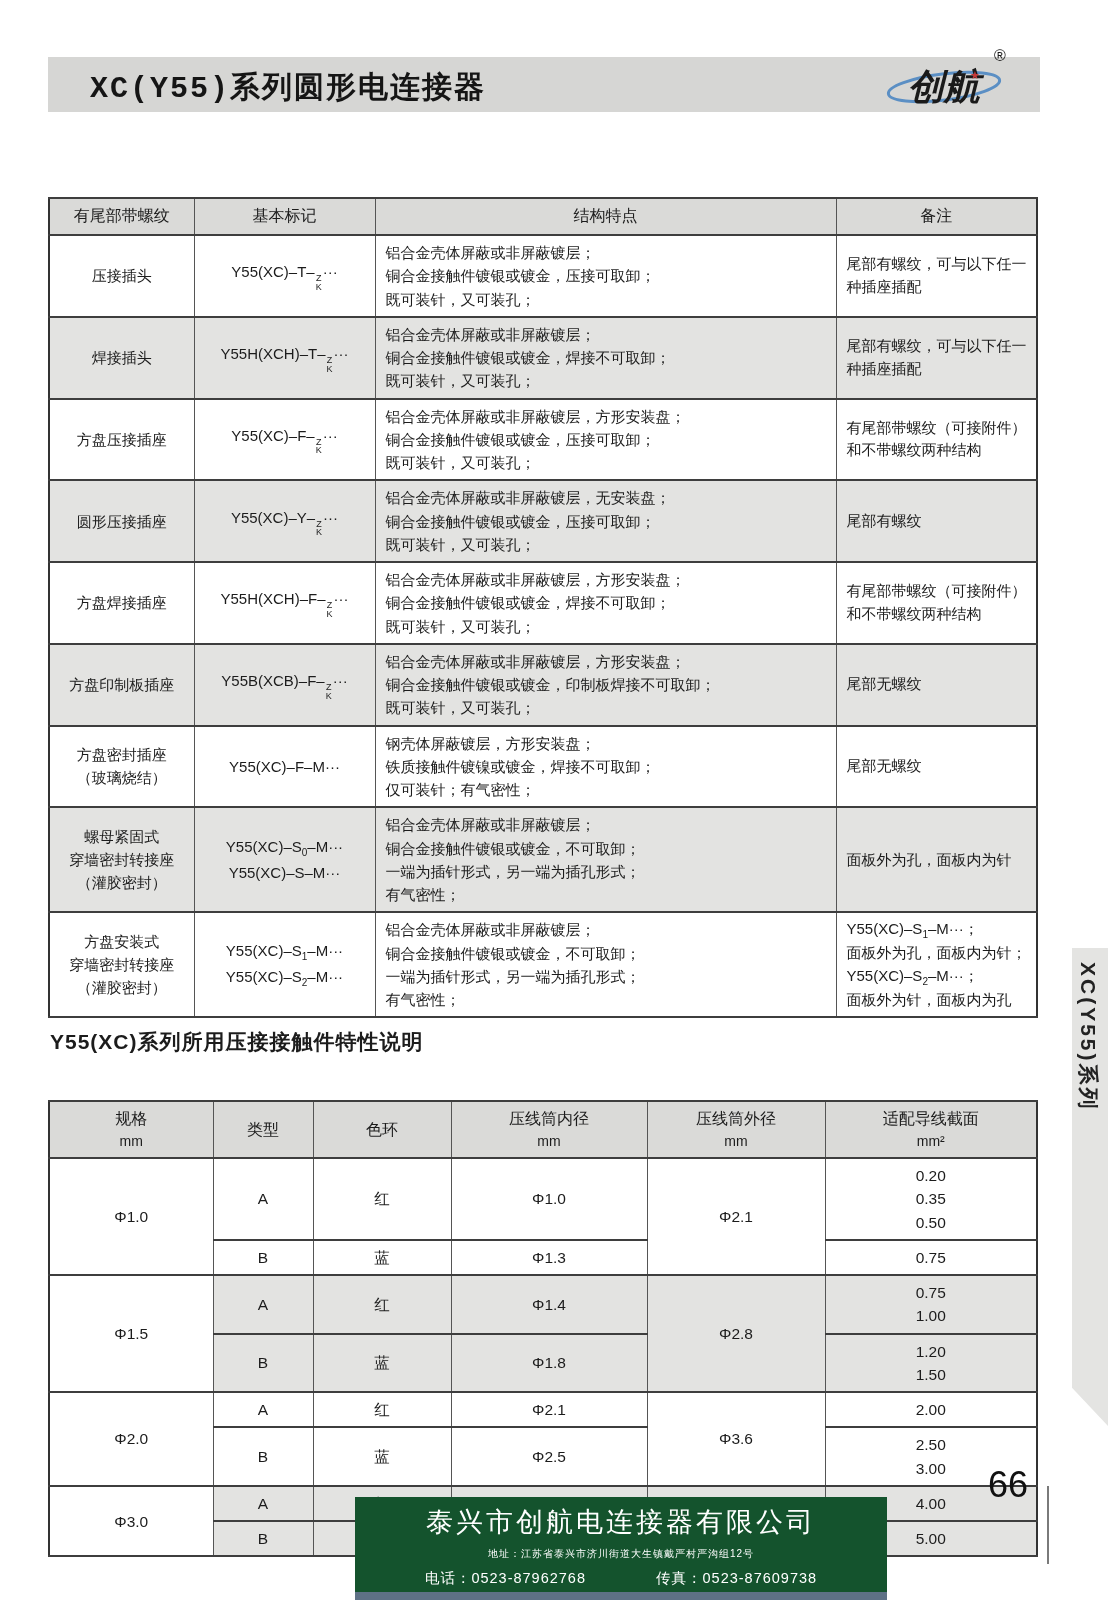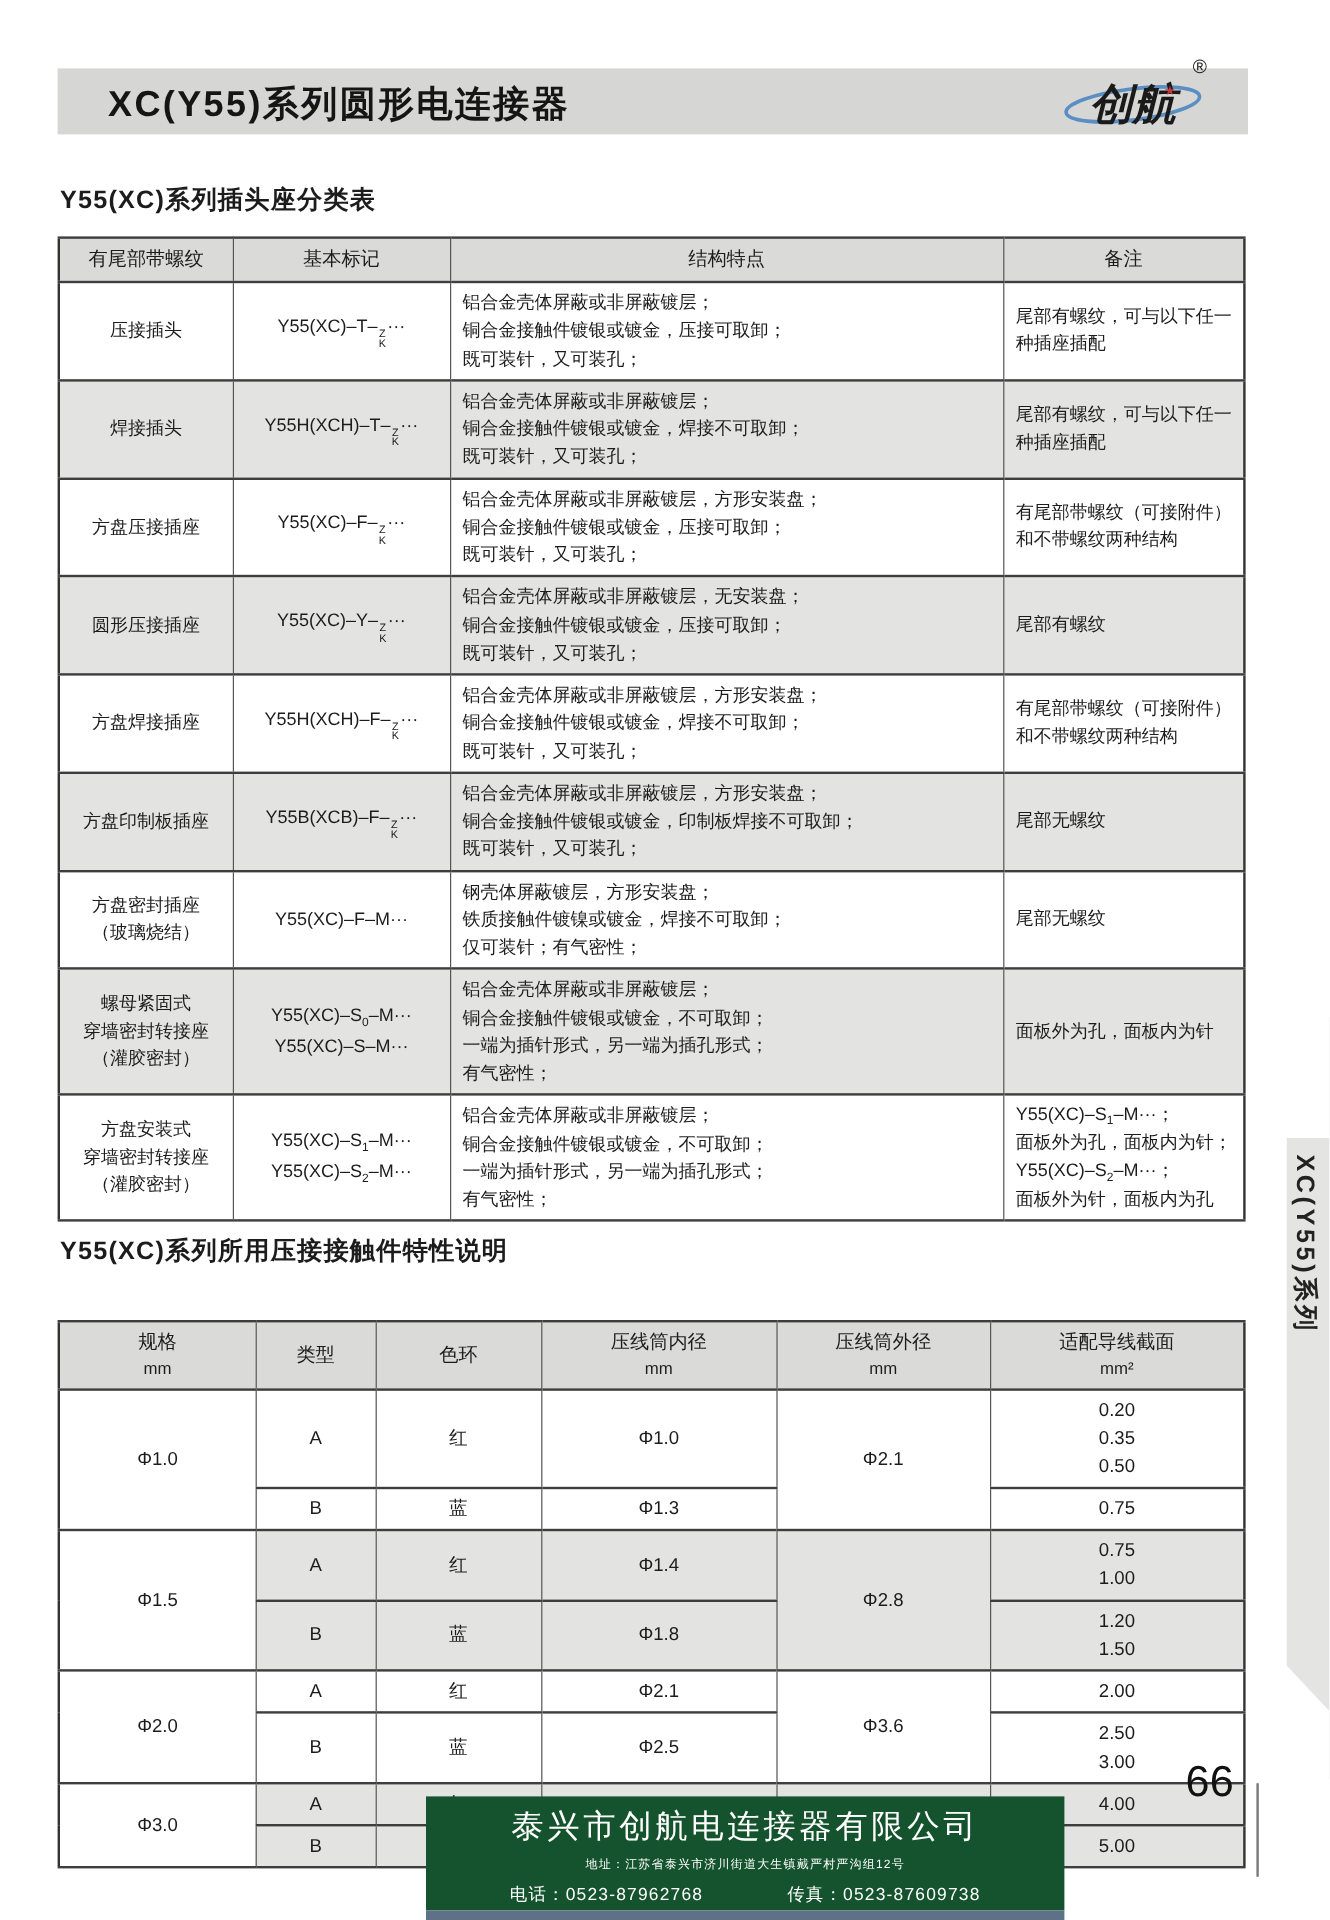--- a/index.html
+++ b/index.html
@@ -1,21 +1,21 @@
 <!DOCTYPE html>
 <html><head>
 <meta charset="utf-8">
 <style>
   html,body{margin:0;padding:0;background:#f4f4f2;}
   .page{position:relative;width:1108px;height:1600px;background:#ffffff;margin:0 auto;
         font-family:"Liberation Sans","DejaVu Sans",sans-serif;color:#1c1c1c;overflow:hidden;}
 
   
   .header-bar{position:absolute;left:48px;top:57px;width:992px;height:55px;background:#d6d6d4;}
-  .page-title{position:absolute;left:42px;top:10px;font-size:30px;font-weight:bold;letter-spacing:2px;color:#151515;}
+  .page-title{position:absolute;left:42px;top:10px;font-size:30px;font-weight:bold;letter-spacing:2px;color:#151515;font-family:Liberation Mono, monospace;}
   .brand-logo{position:absolute;right:22px;top:-12px;width:140px;height:72px;}
 
   
   .sec-title{position:absolute;left:50px;font-size:21px;font-weight:bold;letter-spacing:1px;}
   .sec1{top:152px;} .sec2{top:1028px;}
 
   
   table{border-collapse:collapse;table-layout:fixed;background:#fff;}
   .tbl{position:absolute;left:48px;width:988px;border:2px solid #333;}
   #t1{top:197px;} #t2{top:1100px;}
@@ -64,21 +64,20 @@
   <div class="header-bar">
     <div class="page-title">XC(Y55)系列圆形电连接器</div>
     <svg class="brand-logo" viewBox="0 0 140 72">
       <ellipse cx="66" cy="42" rx="56" ry="13" fill="none" stroke="#5b8fc4" stroke-width="3" transform="rotate(-7 66 42)"></ellipse>
       <text x="30" y="54" font-size="36" font-weight="bold" font-style="italic" fill="#1a1a1a">创航</text>
       <text x="92" y="34" font-size="11" fill="#c43a3a">★</text>
       <text x="116" y="16" font-size="16" fill="#1a1a1a">®</text>
     </svg>
   </div>
 
-  <div class="sec-title sec1">Y55(XC)系列插头座分类表</div>
 
   <table class="tbl" id="t1">
     <colgroup>
       <col style="width:145px">
         <col style="width:181px">
         <col style="width:461px">
         <col style="width:201px">
     </colgroup>
     <thead>
         <tr id="t1-head">

